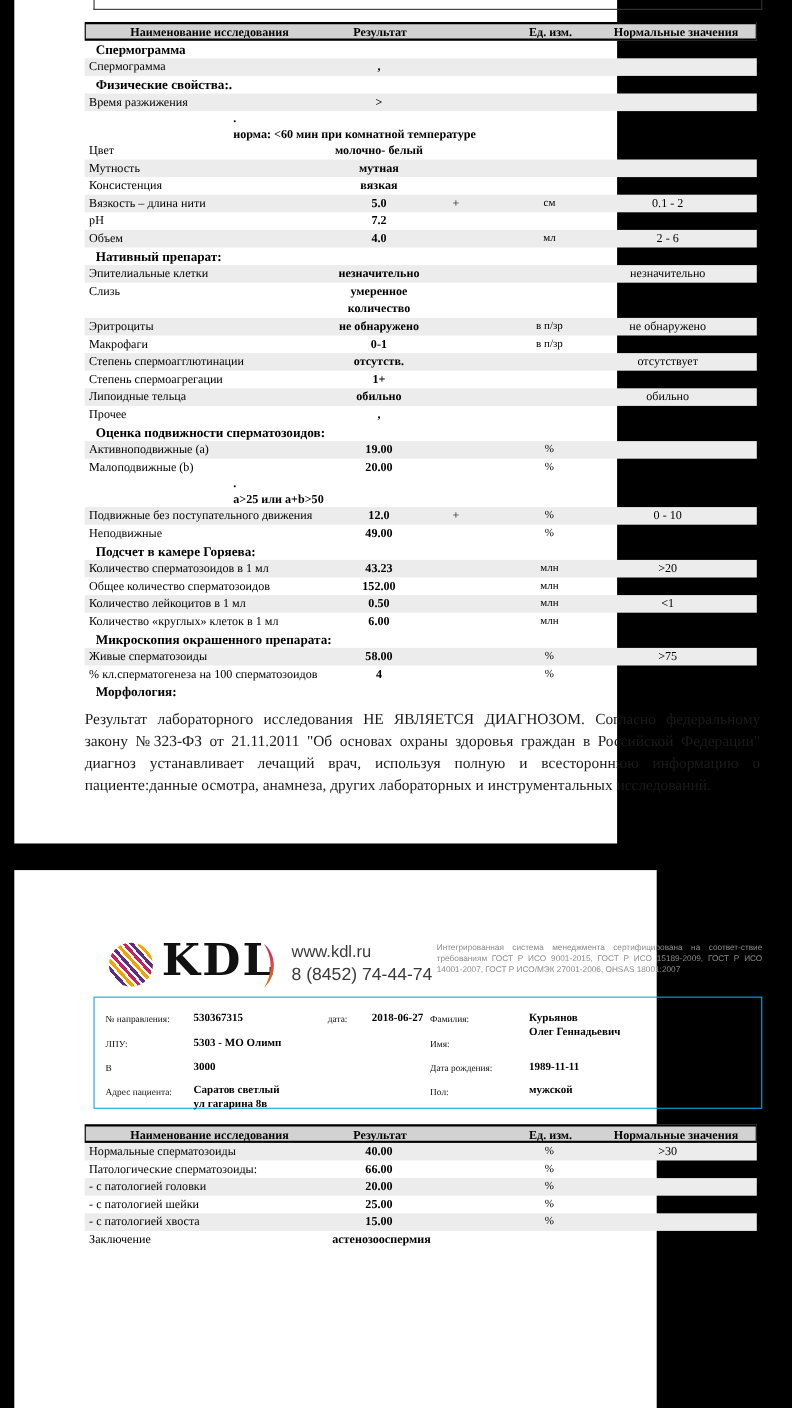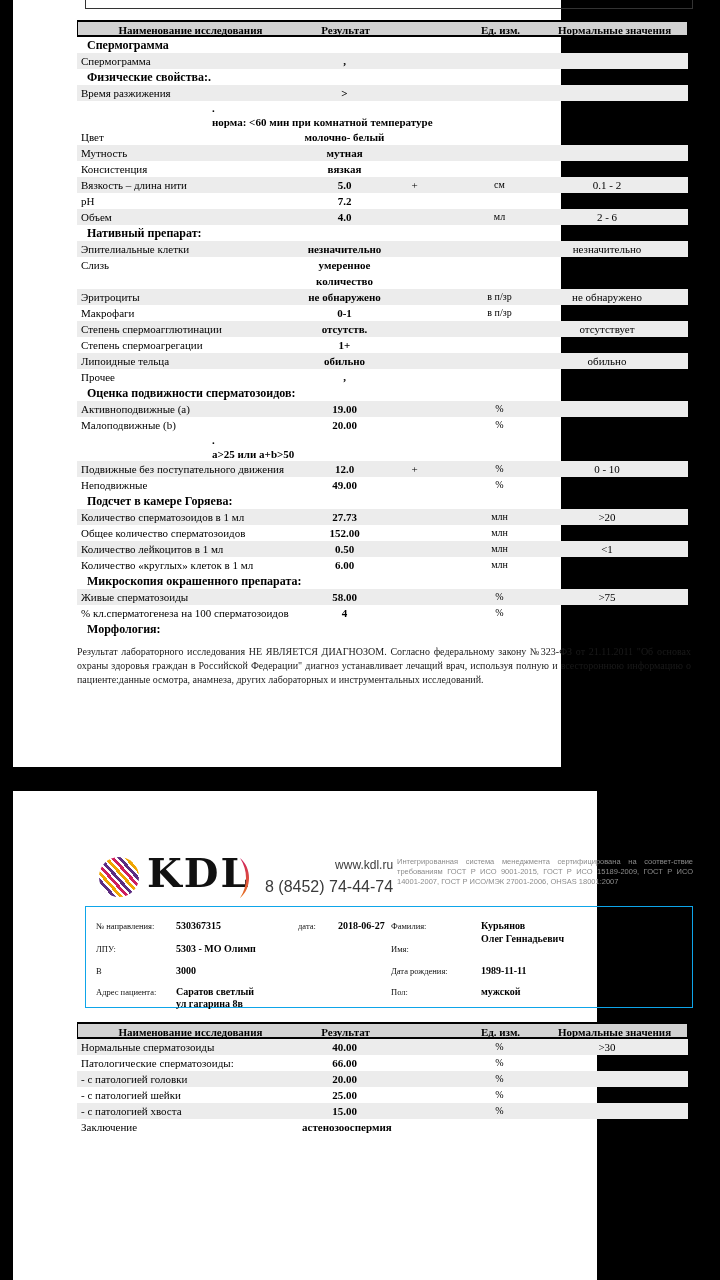--- a/index.html
+++ b/index.html
@@ -27,32 +27,32 @@
   .row.data.shade{background-image:linear-gradient(#ececec,#ececec);background-size:100% 16px;background-repeat:no-repeat;}
   .c-name{padding-left:4px;}
   .c-result{font-weight:bold;text-align:center;}
   .c-result.left{text-align:left;}
   .c-flag{text-align:center;}
   .c-unit{text-align:center;font-size:10px;}
   .c-normal{text-align:center;}
   .row.section{font-weight:bold;font-size:12px;padding-left:10px;line-height:16px;}
   .row.note{font-weight:bold;padding-left:135px;line-height:14px;}
 
-  .disclaimer{width:614px;margin:8px 0 0 64px;font-size:10px;line-height:14px;text-align:justify;color:#1a1a1a;}
+  .disclaimer{width:614px;margin:8px 0 0 64px;font-size:14px;line-height:20px;text-align:justify;color:#1a1a1a;}
   .timestamp{width:614px;margin-left:64px;margin-top:2px;text-align:right;font-size:12px;}
 
   
   .logo-row{position:absolute;left:72px;top:64px;width:606px;height:50px;}
   .kdl-sphere{position:absolute;left:14px;top:2px;width:40px;height:40px;border-radius:50%;
     background:repeating-linear-gradient(48deg,#f0a500 0 3px,#fff 3px 5px,#ce1f5e 5px 8px,#fff 8px 10px,#5c2d82 10px 13px,#fff 13px 15px);}
   .kdl-word{position:absolute;left:62px;top:-6px;font-family:"DejaVu Serif",serif;font-weight:bold;
     font-size:40px;letter-spacing:2px;color:#111;}
   .kdl-swoosh{position:absolute;left:152px;top:0px;}
   .kdl-contacts{position:absolute;left:180px;top:0px;font-family:"Liberation Sans",sans-serif;color:#3a3a3a;}
-  .kdl-site{font-size:12px;line-height:21px;text-align:right;}
+  .kdl-site{font-size:15px;line-height:21px;}
   .kdl-phone{font-size:16px;line-height:21px;}
   .cert{position:absolute;left:312px;top:2px;width:296px;font-family:"Liberation Sans",sans-serif;
     font-size:7.5px;line-height:10px;color:#8c8c8c;text-align:justify;}
 
   
   .patient-box{position:absolute;left:72px;top:115px;width:606px;height:100px;border:1px solid #0ea5e9;font-size:9px;}
   .patient-box .lab{position:absolute;font-size:8.5px;color:#111;white-space:nowrap;}
   .patient-box .val{position:absolute;font-size:10px;font-weight:bold;white-space:nowrap;}
   .t2{position:absolute;left:0;top:231px;margin:0;margin-left:64px;}
 </style>
@@ -217,21 +217,21 @@
           <div class="row data">
             <div class="c-name">Неподвижные</div>
             <div class="c-result">49.00</div>
             <div class="c-flag"></div>
             <div class="c-unit">%</div>
             <div class="c-normal">&lt;50</div>
           </div>
           <div class="row section">Подсчет в камере Горяева:</div>
           <div class="row data shade">
             <div class="c-name">Количество сперматозоидов в 1 мл</div>
-            <div class="c-result">27.73</div>
+            <div class="c-result">43.23</div>
             <div class="c-flag"></div>
             <div class="c-unit">млн</div>
             <div class="c-normal">&gt;20</div>
           </div>
           <div class="row data">
             <div class="c-name">Общее количество сперматозоидов</div>
             <div class="c-result">152.00</div>
             <div class="c-flag"></div>
             <div class="c-unit">млн</div>
             <div class="c-normal">&gt;40</div>

